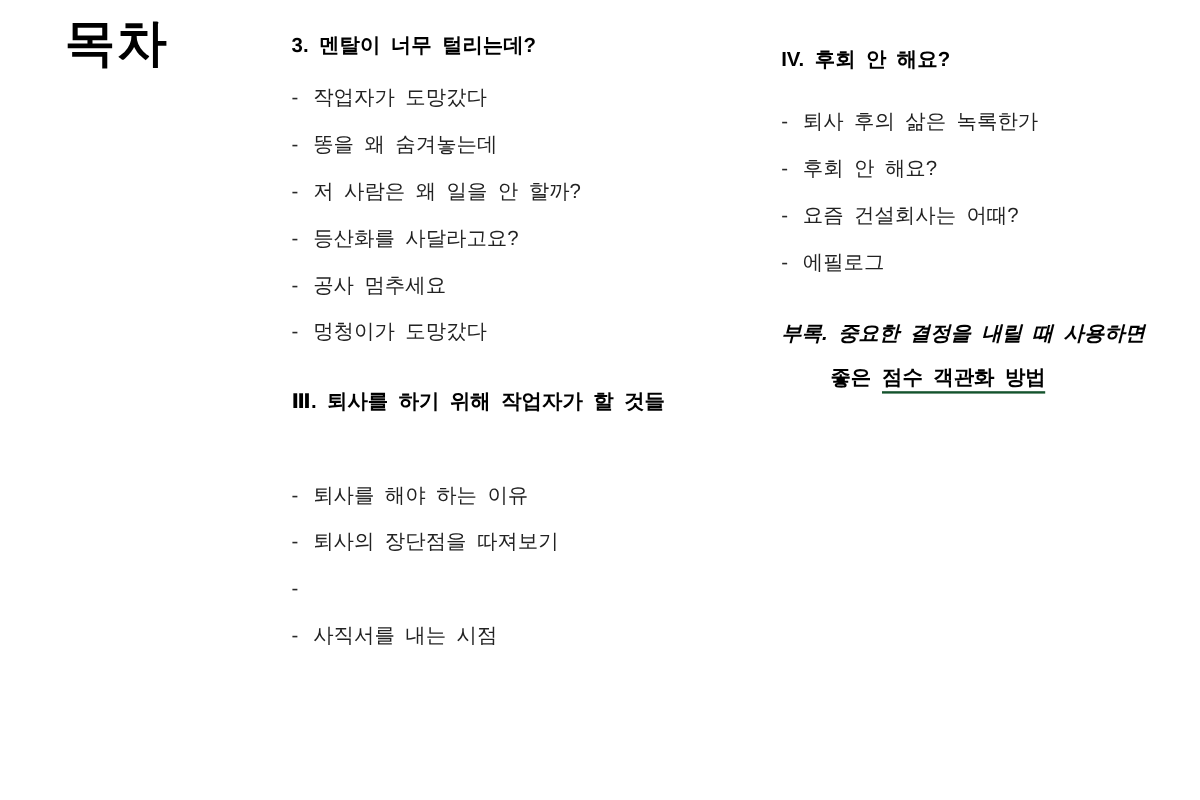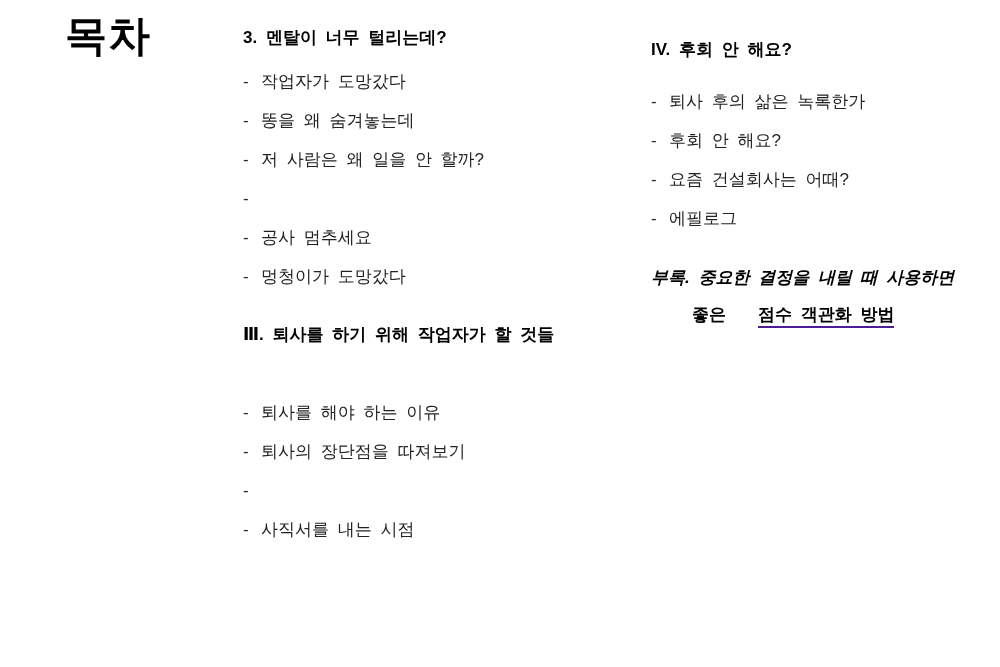--- a/index.html
+++ b/index.html
@@ -10,21 +10,21 @@
     overflow: hidden;
   }
   .page {
     position: relative;
     width: 1000px; height: 667px;
     background: #ffffff;
     color: #1c1c1c;
   }
   .title {
     position: absolute;
-    left: 65px; top: 8px;
+    left: 54px; top: 8px;
     font-size: 42px;
     font-weight: 700;
     color: #000000;
     letter-spacing: 1px;
   }
   .col {
     position: absolute;
     display: block;
   }
   .col1 { left: 243px; top: 28px; width: 330px; }
@@ -63,23 +63,22 @@
     font-size: 17px;
     font-weight: 700;
     color: #000000;
     word-spacing: 4px;
     white-space: nowrap;
   }
   .appendix .ap-line1 { line-height: 22px; font-style: italic; }
   .appendix .ap-line2 { margin-top: 15px; margin-left: 41px; line-height: 22px; }
   .appendix .ap-prefix { margin-right: 9px; }
   .appendix .underlined {
-    border-bottom: 2px solid #4c1d95;
+    border-bottom: 2px solid #14532d;
     padding-bottom: 2px;
-    margin-left: 23px;
   }
 </style>
 </head>
 <body>
 
 <div class="page">
 
   <h1 class="title">목차</h1>
 
   <div class="col col1">
@@ -93,20 +92,21 @@
       <div class="toc-item">
         <span class="dash">-</span>
         <span class="txt">똥을 왜 숨겨놓는데</span>
       </div>
       <div class="toc-item">
         <span class="dash">-</span>
         <span class="txt">저 사람은 왜 일을 안 할까?</span>
       </div>
       <div class="toc-item">
         <span class="dash">-</span>
+        <span class="txt">등산화를 사달라고요?</span>
       </div>
       <div class="toc-item">
         <span class="dash">-</span>
         <span class="txt">공사 멈추세요</span>
       </div>
       <div class="toc-item">
         <span class="dash">-</span>
         <span class="txt">멍청이가 도망갔다</span>
       </div>
     </div>

